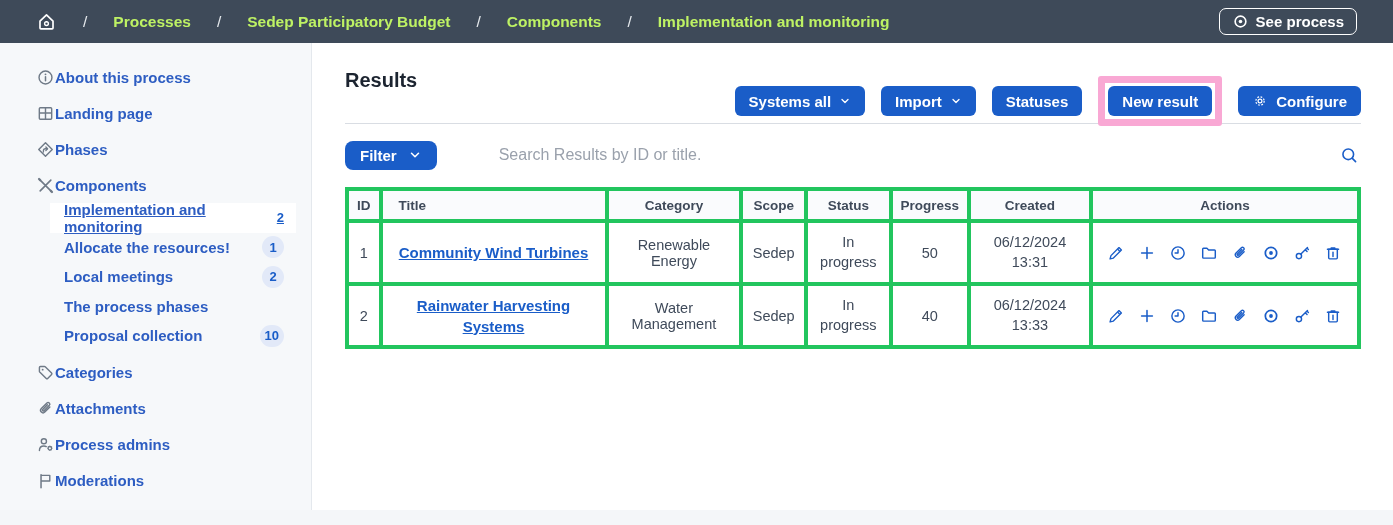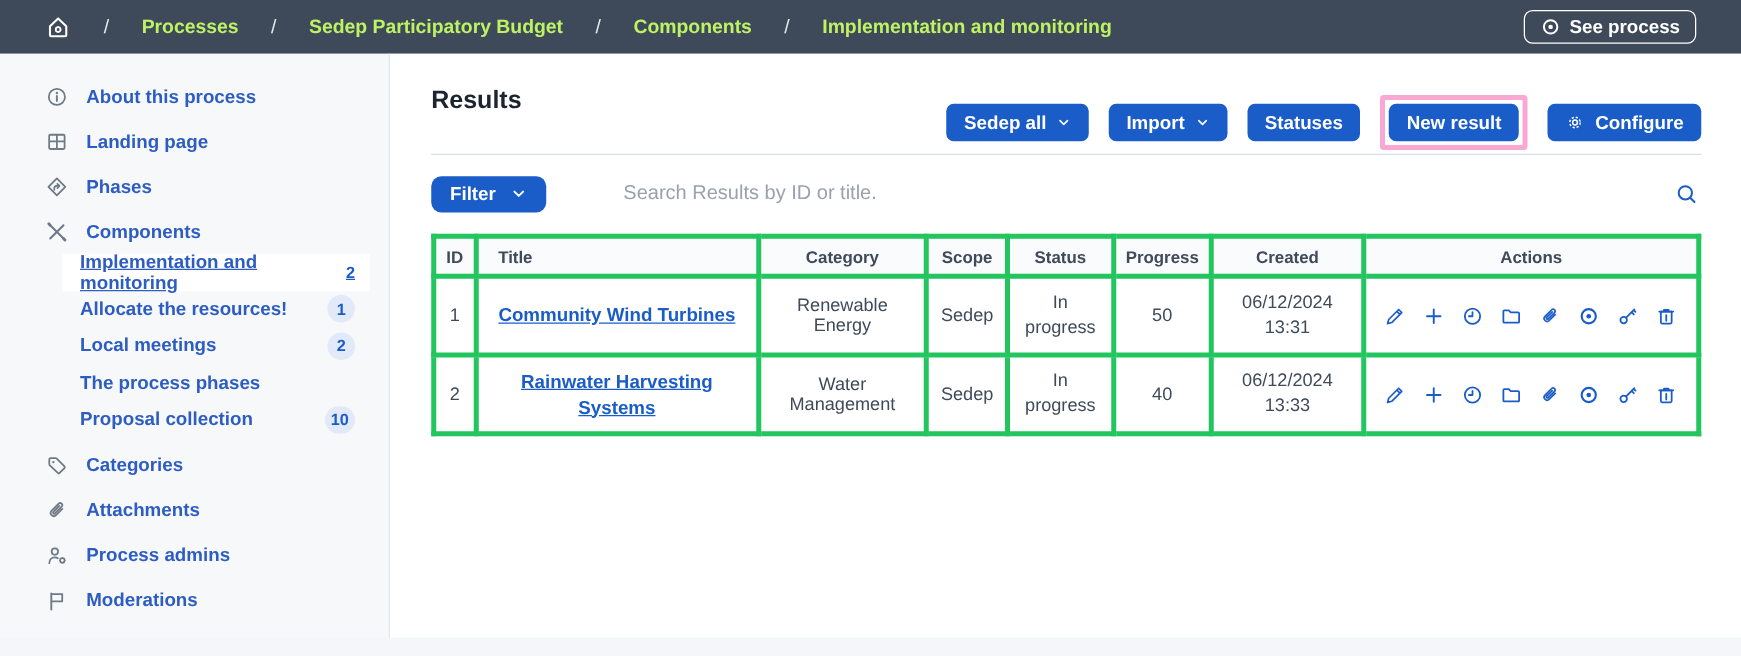--- a/index.html
+++ b/index.html
@@ -30,21 +30,21 @@
     font-family: inherit;
   }
 
   
   .sidebar {
     position:absolute; top:43px; left:0; width:312px; height:467px;
     background:#f6f8fa; border-right:1px solid #e4e8ed;
     padding-top:16px;
   }
   .nav-item {
-    height:36px; display:flex; align-items:center; gap:14px;
+    height:36px; display:flex; align-items:center; gap:0;
     padding-left:36px; color:#2d5dc2; font-size:15px; font-weight:600; cursor:pointer;
   }
   .nav-item .icon { color:#6f7a87; }
   .sub-item {
     height:29.5px; margin-left:50px; width:246px;
     display:flex; align-items:center; padding:0 12px 0 14px;
     color:#2d5dc2; font-size:15px; font-weight:600; cursor:pointer;
   }
   .sub-item.selected { background:#ffffff; }
   .sub-item.selected .sub-label, .sub-item.selected .badge { text-decoration:underline; font-weight:700; }
@@ -63,21 +63,21 @@
   }
   .main-header { position:relative; height:80px; }
   .page-title { position:absolute; left:0; top:26px; font-size:20px; font-weight:700; color:#1c2430; }
   .header-actions { position:absolute; right:0; top:33px; display:flex; align-items:center; gap:16px; }
   .btn {
     background:#1a5dc8; color:#fff; border:none; border-radius:6px;
     height:30px; padding:0 14px; font-size:15px; font-weight:700;
     display:flex; align-items:center; gap:8px; cursor:pointer; white-space:nowrap;
     font-family: inherit;
   }
-  .green-box { border:4px solid #f9a8d4; background:#fff; padding:3px; border-radius:3px; display:inline-flex; }
+  .green-box { border:7px solid #f9a8d4; background:#fff; padding:3px; border-radius:3px; display:inline-flex; }
   .head-divider { border:none; border-top:1px solid #d9dde3; margin:0; }
 
   .filter-row { display:flex; align-items:center; height:62px; position:relative; }
   .filter-btn { border-radius:8px; padding:0 15px; height:29px; gap:11px; }
   .search-input {
     border:none; outline:none; background:transparent;
     margin-left:62px; width:760px; font-size:16px; color:#3f4a5a;
     font-family: inherit;
   }
   .search-input::placeholder { color:#9aa1ac; }
@@ -285,21 +285,21 @@
       <span>Moderations</span>
     </div>
   </div>
 </aside>
 
 <main class="main">
   <div class="main-header">
     <h1 class="page-title">Results</h1>
     <div class="header-actions">
       <button class="btn">
-        <span>Sedep all</span>
+        <span>Systems all</span>
         <svg class="icon" width="12" height="12">
             <use href="#i-chevron"></use>
           </svg>
       </button>
       <button class="btn">
         <span>Import</span>
         <svg class="icon" width="12" height="12">
             <use href="#i-chevron"></use>
           </svg>
       </button>

